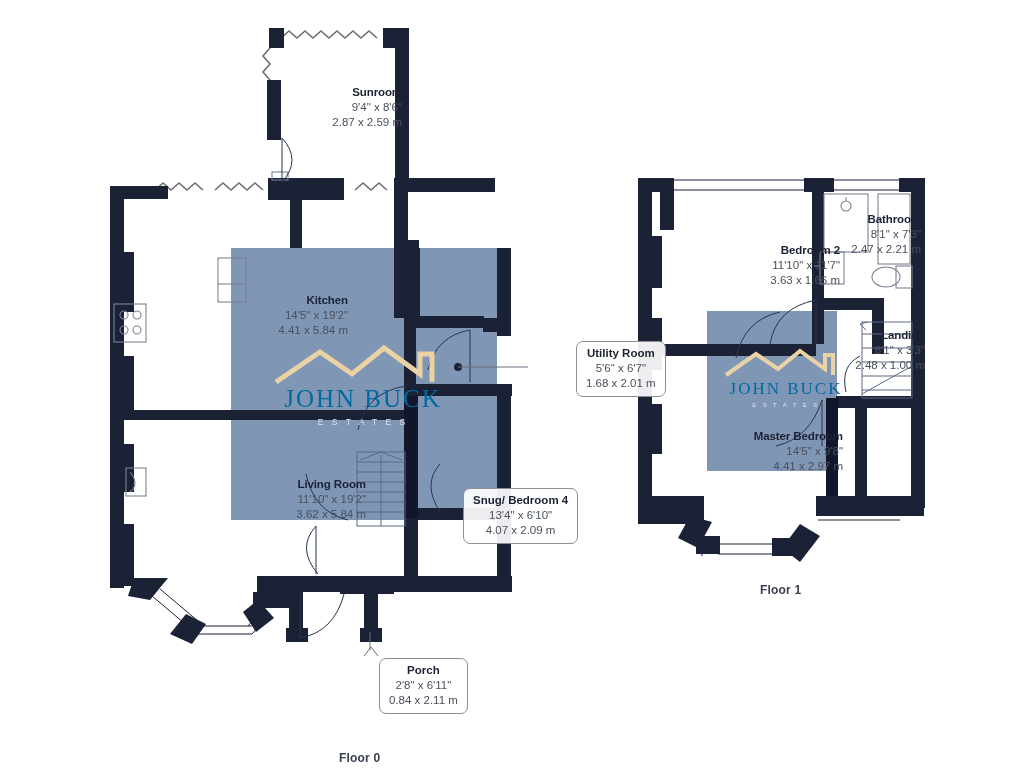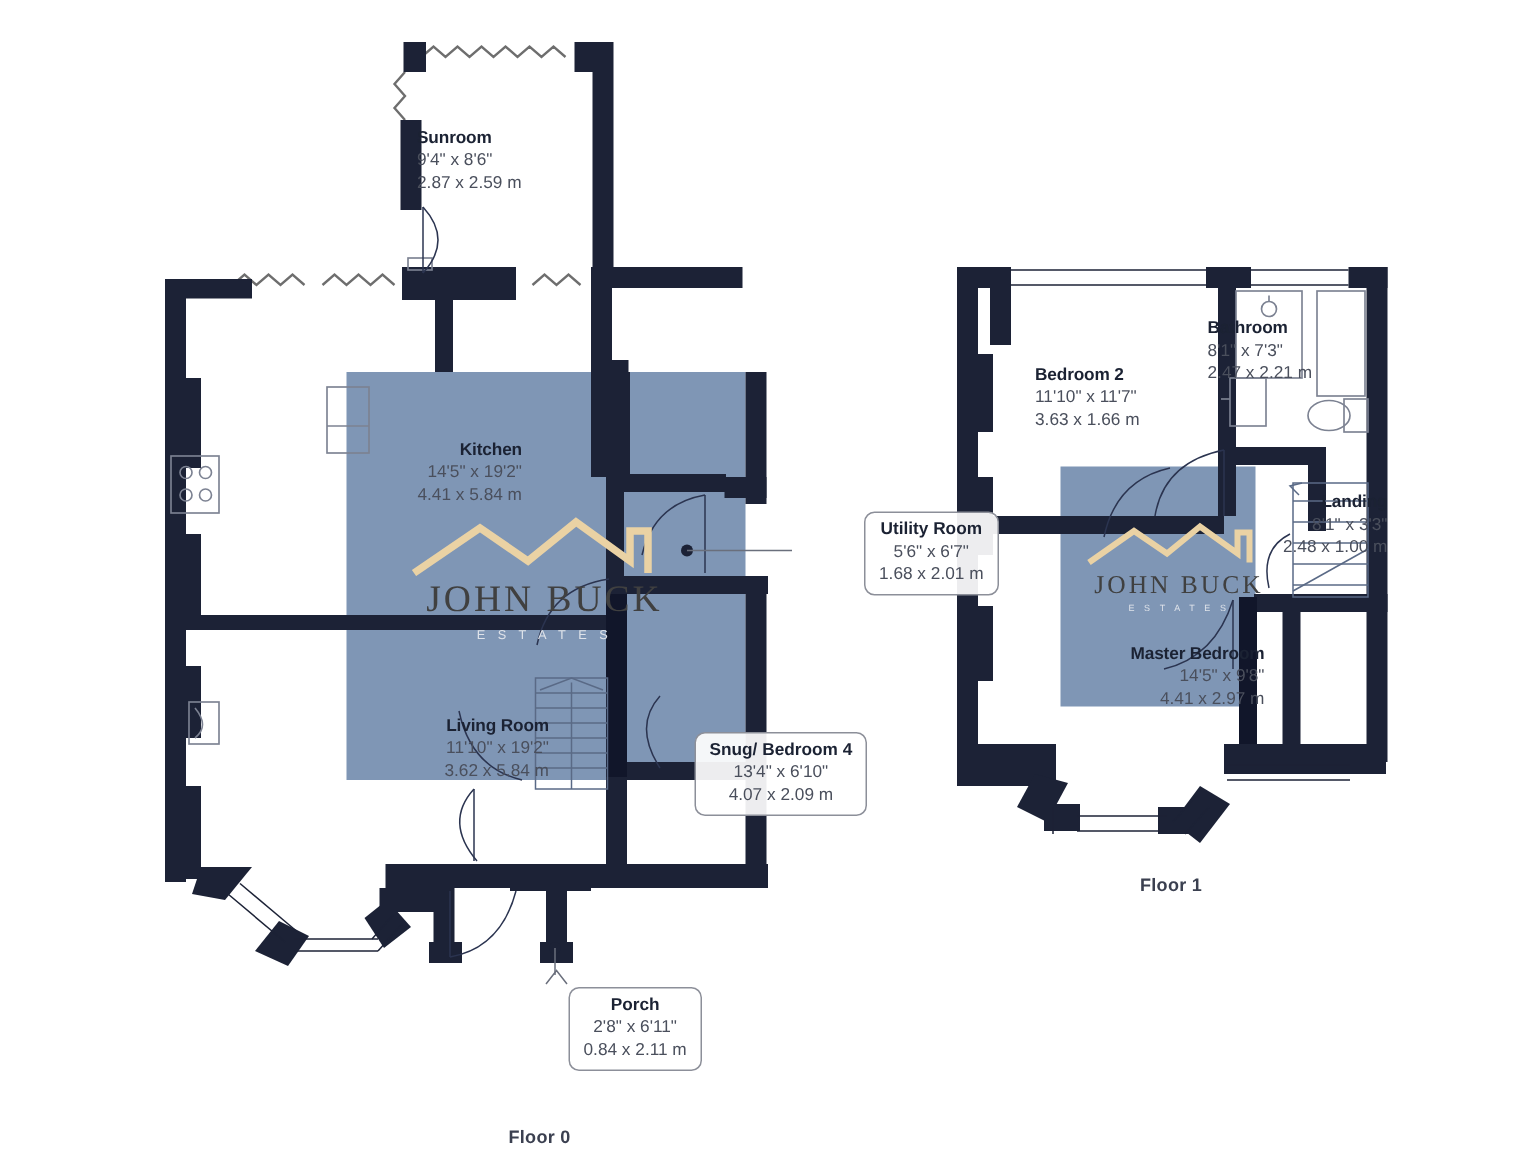--- a/index.html
+++ b/index.html
@@ -20,21 +20,21 @@
   svg.plan {
     position: absolute;
     left: 0;
     top: 0;
     width: 1024px;
     height: 768px;
   }
   
   .room-label {
     position: absolute;
-    text-align: left;
+    text-align: right;
     pointer-events: none;
     white-space: nowrap;
   }
   .room-label .rl-name {
     font-size: 11.5px;
     font-weight: bold;
     color: #1b2233;
     line-height: 15px;
     letter-spacing: -0.1px;
   }
@@ -81,21 +81,21 @@
     white-space: nowrap;
   }
   
   .watermark {
     position: absolute;
     pointer-events: none;
     text-align: center;
   }
   .wm-name {
     font-family: "Liberation Serif", serif;
-    color: #404040;
+    color: #0369a1;
     font-weight: normal;
     letter-spacing: 2px;
     line-height: 1;
   }
   .wm-sub {
     font-family: "Liberation Sans", sans-serif;
     color: #dfe3ea;
     line-height: 1;
   }
 </style>

